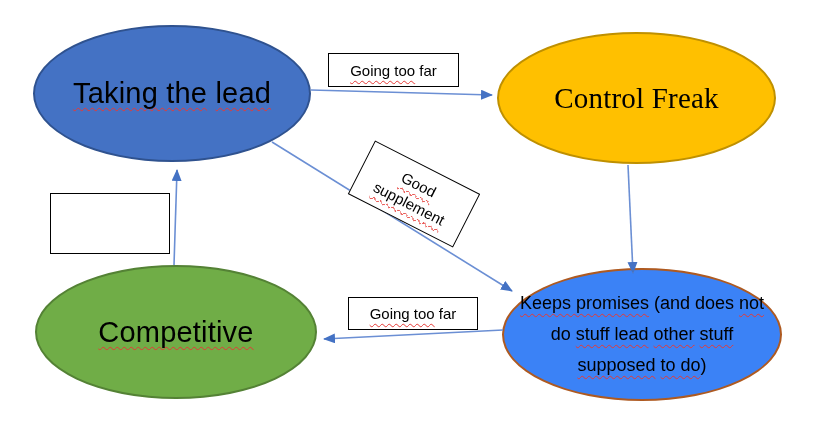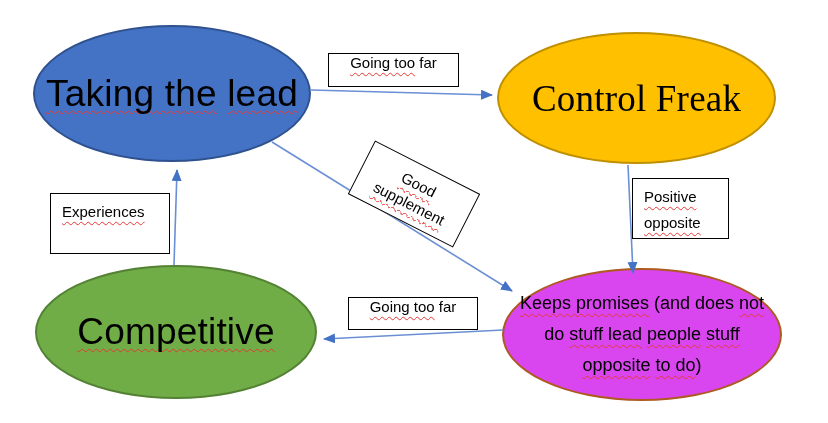--- a/index.html
+++ b/index.html
@@ -7,36 +7,36 @@
     width:828px;height:423px;position:relative;overflow:hidden;
     font-family:"Liberation Sans",sans-serif;background:#fff;
   }
   .canvas{position:absolute;inset:0;}
   .ellipse{
     position:absolute;border-radius:50%;box-sizing:border-box;
     border:2.5px solid #000;display:flex;align-items:center;justify-content:center;
     text-align:center;z-index:1;
   }
   .nlabel{color:#000;}
-  .big{font-size:37px;letter-spacing:0.2px;}
+  .big{font-size:29px;letter-spacing:0.2px;}
   .multi{font-size:18px;line-height:31px;max-width:292px;}
   .sq{
     text-decoration-line:underline;
     text-decoration-style:wavy;
     text-decoration-color:var(--squiggle,#E53935);
     text-decoration-thickness:1px;
     text-underline-offset:4px;
     text-decoration-skip-ink:none;
   }
   .edges-layer{position:absolute;left:0;top:0;z-index:2;}
   .lbox{
     position:absolute;background:#fff;border:1.6px solid #000;box-sizing:border-box;
     font-size:15px;color:#000;z-index:3;
   }
-  .lbox.center{display:flex;align-items:flex-start;justify-content:center;text-align:center;}
+  .lbox.center{display:flex;align-items:center;justify-content:center;text-align:center;}
   .lbox.twolines{padding:5px 0 0 11px;line-height:26px;}
   .rot{
     transform:rotate(27deg);
     display:flex;flex-direction:column;align-items:center;justify-content:center;
     text-align:center;line-height:21px;
   }
   .line{display:block;}
 </style>
 </head>
 <body>
@@ -48,22 +48,22 @@
   </div>
 
   <div class="ellipse" style="left: 497px; top: 32px; width: 279px; height: 132px; background-color: rgb(255, 192, 0); border-color: rgb(191, 144, 0); font-family: Liberation Serif, serif;">
     <div class="nlabel big"><span>Control Freak</span></div>
   </div>
 
   <div class="ellipse" style="left: 35px; top: 265px; width: 282px; height: 134px; background-color: rgb(112, 173, 71); border-color: rgb(84, 130, 53); align-items: center;">
     <div class="nlabel big"><span class="sq">Competitive</span></div>
   </div>
 
-  <div class="ellipse" style="left: 502px; top: 268px; width: 280px; height: 133px; background-color: #d946ef; border-color: rgb(174, 90, 33);">
-    <div class="nlabel multi"><span class="sq">Keeps promises</span><span> (and does </span><span class="sq">not</span><br><span>do </span><span class="sq">stuff lead</span><span> </span><span class="sq">people</span><span> </span><span class="sq">stuff</span><br><span class="sq">opposite</span><span> </span><span class="sq">to do</span><span>)</span></div>
+  <div class="ellipse" style="left: 502px; top: 268px; width: 280px; height: 133px; background-color: #3b82f6; border-color: rgb(174, 90, 33);">
+    <div class="nlabel multi"><span class="sq">Keeps promises</span><span> (and does </span><span class="sq">not</span><br><span>do </span><span class="sq">stuff lead</span><span> </span><span class="sq">other</span><span> </span><span class="sq">stuff</span><br><span class="sq">supposed</span><span> </span><span class="sq">to do</span><span>)</span></div>
   </div>
 
   <svg class="edges-layer" width="828" height="423" viewBox="0 0 828 423">
     <defs>
       <marker id="ah" markerUnits="userSpaceOnUse" markerWidth="13" markerHeight="11" refX="11" refY="5" orient="auto">
         <path class="arrow-fill" d="M0,0 L12,5 L0,10 Z" fill="#4472C4"></path>
       </marker>
     </defs>
     <line class="arrow-stroke" x1="311" y1="90" x2="492" y2="95" stroke-width="1.6" marker-end="url(#ah)" stroke="#6B8FD4"></line>
     <line class="arrow-stroke" x1="272" y1="142" x2="512" y2="291" stroke-width="1.6" marker-end="url(#ah)" stroke="#6B8FD4"></line>
@@ -74,26 +74,21 @@
 
   <div class="lbox center" style="left:328px;top:53px;width:131px;height:34px;">
     <span><span class="sq">Going too</span><span> far</span></span>
   </div>
 
   <div class="lbox rot" style="left:355px;top:164px;width:118px;height:60px;">
     <span class="line"><span class="sq">Good</span></span>
     <span class="line"><span class="sq">supplement</span></span>
   </div>
 
-  <div class="lbox twolines" style="left:632px;top:178px;width:97px;height:61px;">
-    <span class="line"><span class="sq">Positive</span></span>
-    <span class="line"><span class="sq">opposite</span></span>
-  </div>
 
   <div class="lbox twolines" style="left:50px;top:193px;width:120px;height:61px;">
-    <span class="line"><span class="sq">Experiences</span></span>
   </div>
 
   <div class="lbox center" style="left:348px;top:297px;width:130px;height:33px;">
     <span><span class="sq">Going too</span><span> far</span></span>
   </div>
 
 </div>
 
 </body></html>

